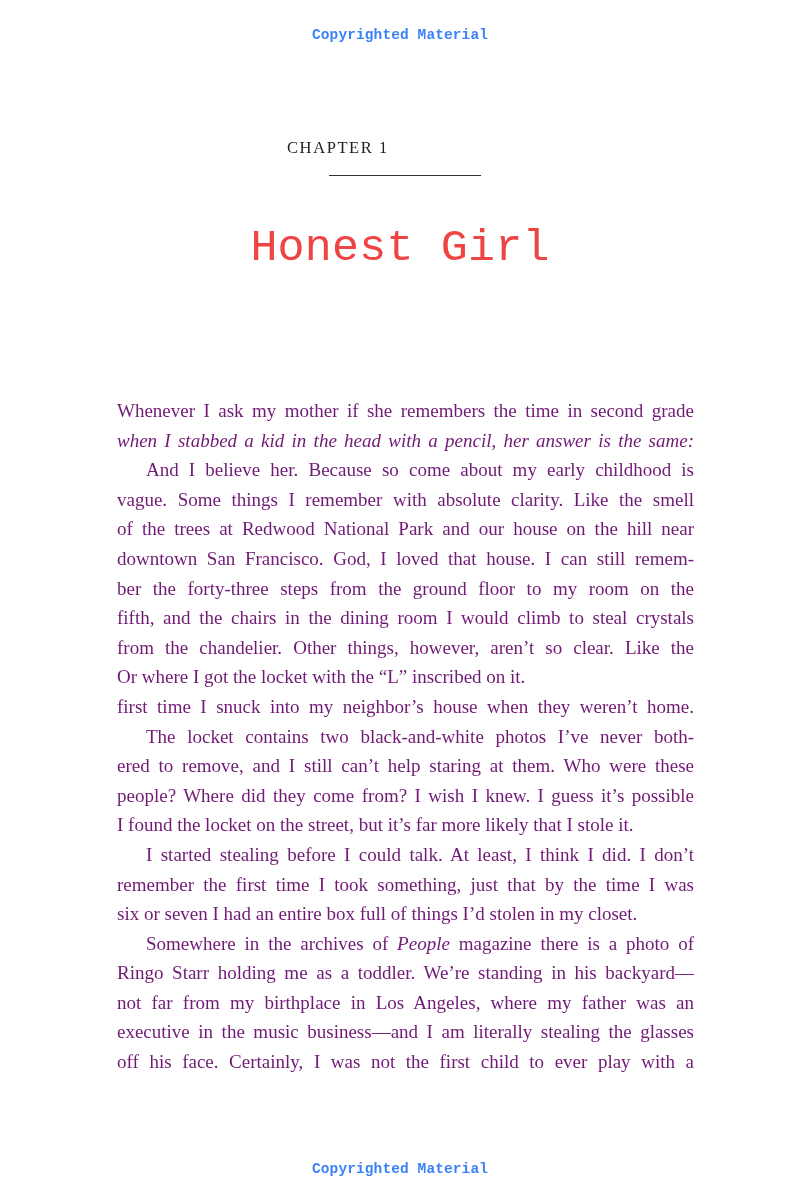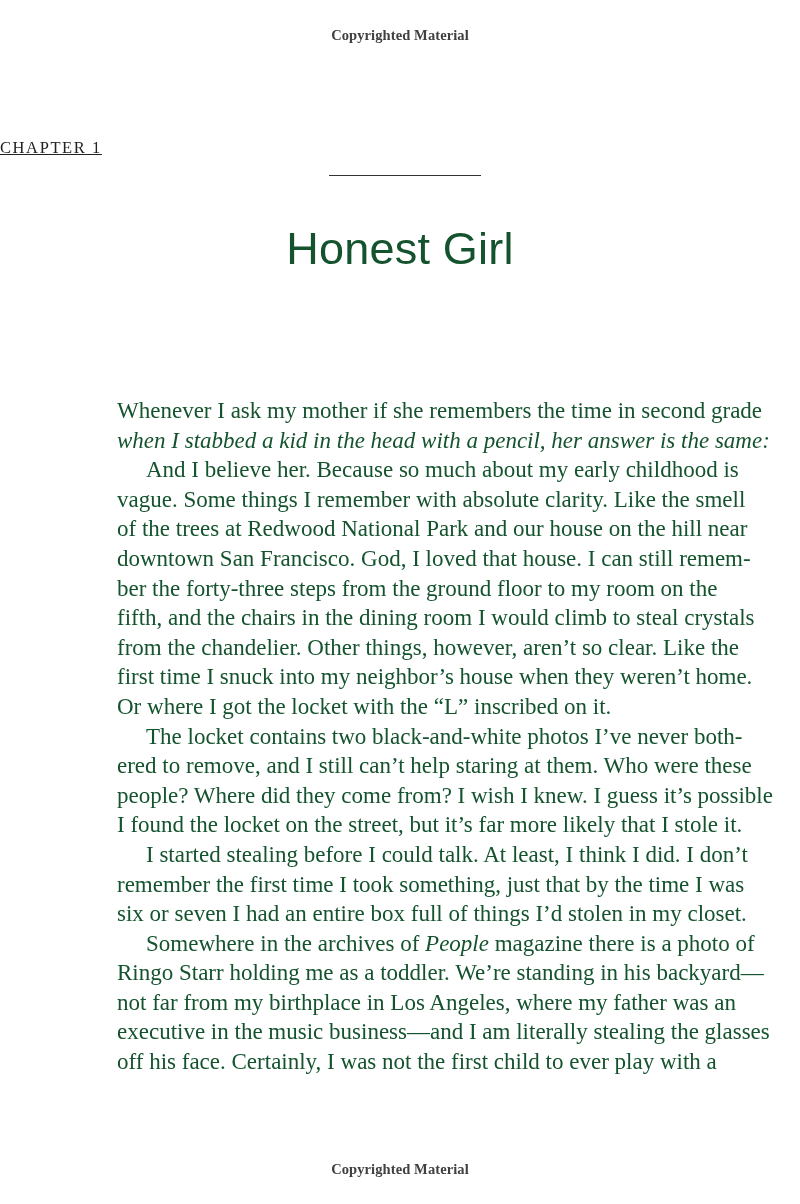--- a/index.html
+++ b/index.html
@@ -11,69 +11,69 @@
       width: 800px;
       height: 1204px;
       position: relative;
       overflow: hidden;
     }
     .watermark {
       position: absolute;
       left: 0;
       width: 800px;
       text-align: center;
-      font-family: Liberation Serif, serif;
+      font-family: Liberation Mono, monospace;
       font-weight: bold;
       font-size: 14.5px;
-      color: #404040;
+      color: #3b82f6;
       letter-spacing: 0.1px;
     }
     .watermark.top { top: 27px; }
     .watermark.bottom { top: 1161px; }
 
     .chapter-label {
       position: absolute;
       top: 138px;
       left: 0;
       width: 676px;
+      text-align: center;
       font-family: "Liberation Serif", serif;
       font-size: 16.5px;
       letter-spacing: 1.6px;
       color: #222;
-      text-decoration: underline;
     }
     .chapter-rule {
       position: absolute;
       top: 175px;
       left: 329px;
       width: 152px;
       height: 1px;
       background: #333;
     }
     .chapter-title {
       position: absolute;
       top: 222px;
       left: 0;
       width: 800px;
       text-align: center;
-      font-family: Liberation Sans, sans-serif;
+      font-family: Liberation Mono, monospace;
       font-size: 45px;
-      color: #14532d;
+      color: #ef4444;
       letter-spacing: 0.2px;
       line-height: 1.2;
     }
 
     .body-text {
       position: absolute;
       top: 396px;
       left: 117px;
       width: 577px;
       font-family: "Liberation Serif", serif;
-      font-size: 23px;
-      color: #14532d;
+      font-size: 19px;
+      color: #701a75;
     }
     .line {
       display: block;
       height: 29.6px;
       line-height: 29.6px;
       white-space: nowrap;
       text-align: justify;
       text-align-last: justify;
     }
     .line.last {
@@ -95,29 +95,29 @@
 <div class="chapter-label">CHAPTER 1</div>
 <div class="chapter-rule"></div>
 <h1 class="chapter-title" style="margin:0;font-weight:normal;">Honest Girl</h1>
 
 <div class="body-text">
 
   <span class="line">Whenever I ask my mother if she remembers the time in second grade</span>
   <span class="line last" style="text-align-last: justify; font-style: italic;">when I stabbed a kid in the head with a pencil, her answer is the same:</span>
 
 
-  <span class="line indent">And I believe her. Because so much about my early childhood is</span>
+  <span class="line indent">And I believe her. Because so come about my early childhood is</span>
   <span class="line">vague. Some things I remember with absolute clarity. Like the smell</span>
   <span class="line">of the trees at Redwood National Park and our house on the hill near</span>
   <span class="line">downtown San Francisco. God, I loved that house. I can still remem-</span>
   <span class="line">ber the forty-three steps from the ground floor to my room on the</span>
   <span class="line">fifth, and the chairs in the dining room I would climb to steal crystals</span>
   <span class="line">from the chandelier. Other things, however, aren’t so clear. Like the</span>
+  <span class="line last">Or where I got the locket with the “L” inscribed on it.</span>
   <span class="line">first time I snuck into my neighbor’s house when they weren’t home.</span>
-  <span class="line last">Or where I got the locket with the “L” inscribed on it.</span>
 
   <span class="line indent">The locket contains two black-and-white photos I’ve never both-</span>
   <span class="line">ered to remove, and I still can’t help staring at them. Who were these</span>
   <span class="line">people? Where did they come from? I wish I knew. I guess it’s possible</span>
   <span class="line last">I found the locket on the street, but it’s far more likely that I stole it.</span>
 
   <span class="line indent">I started stealing before I could talk. At least, I think I did. I don’t</span>
   <span class="line">remember the first time I took something, just that by the time I was</span>
   <span class="line last">six or seven I had an entire box full of things I’d stolen in my closet.</span>
 

